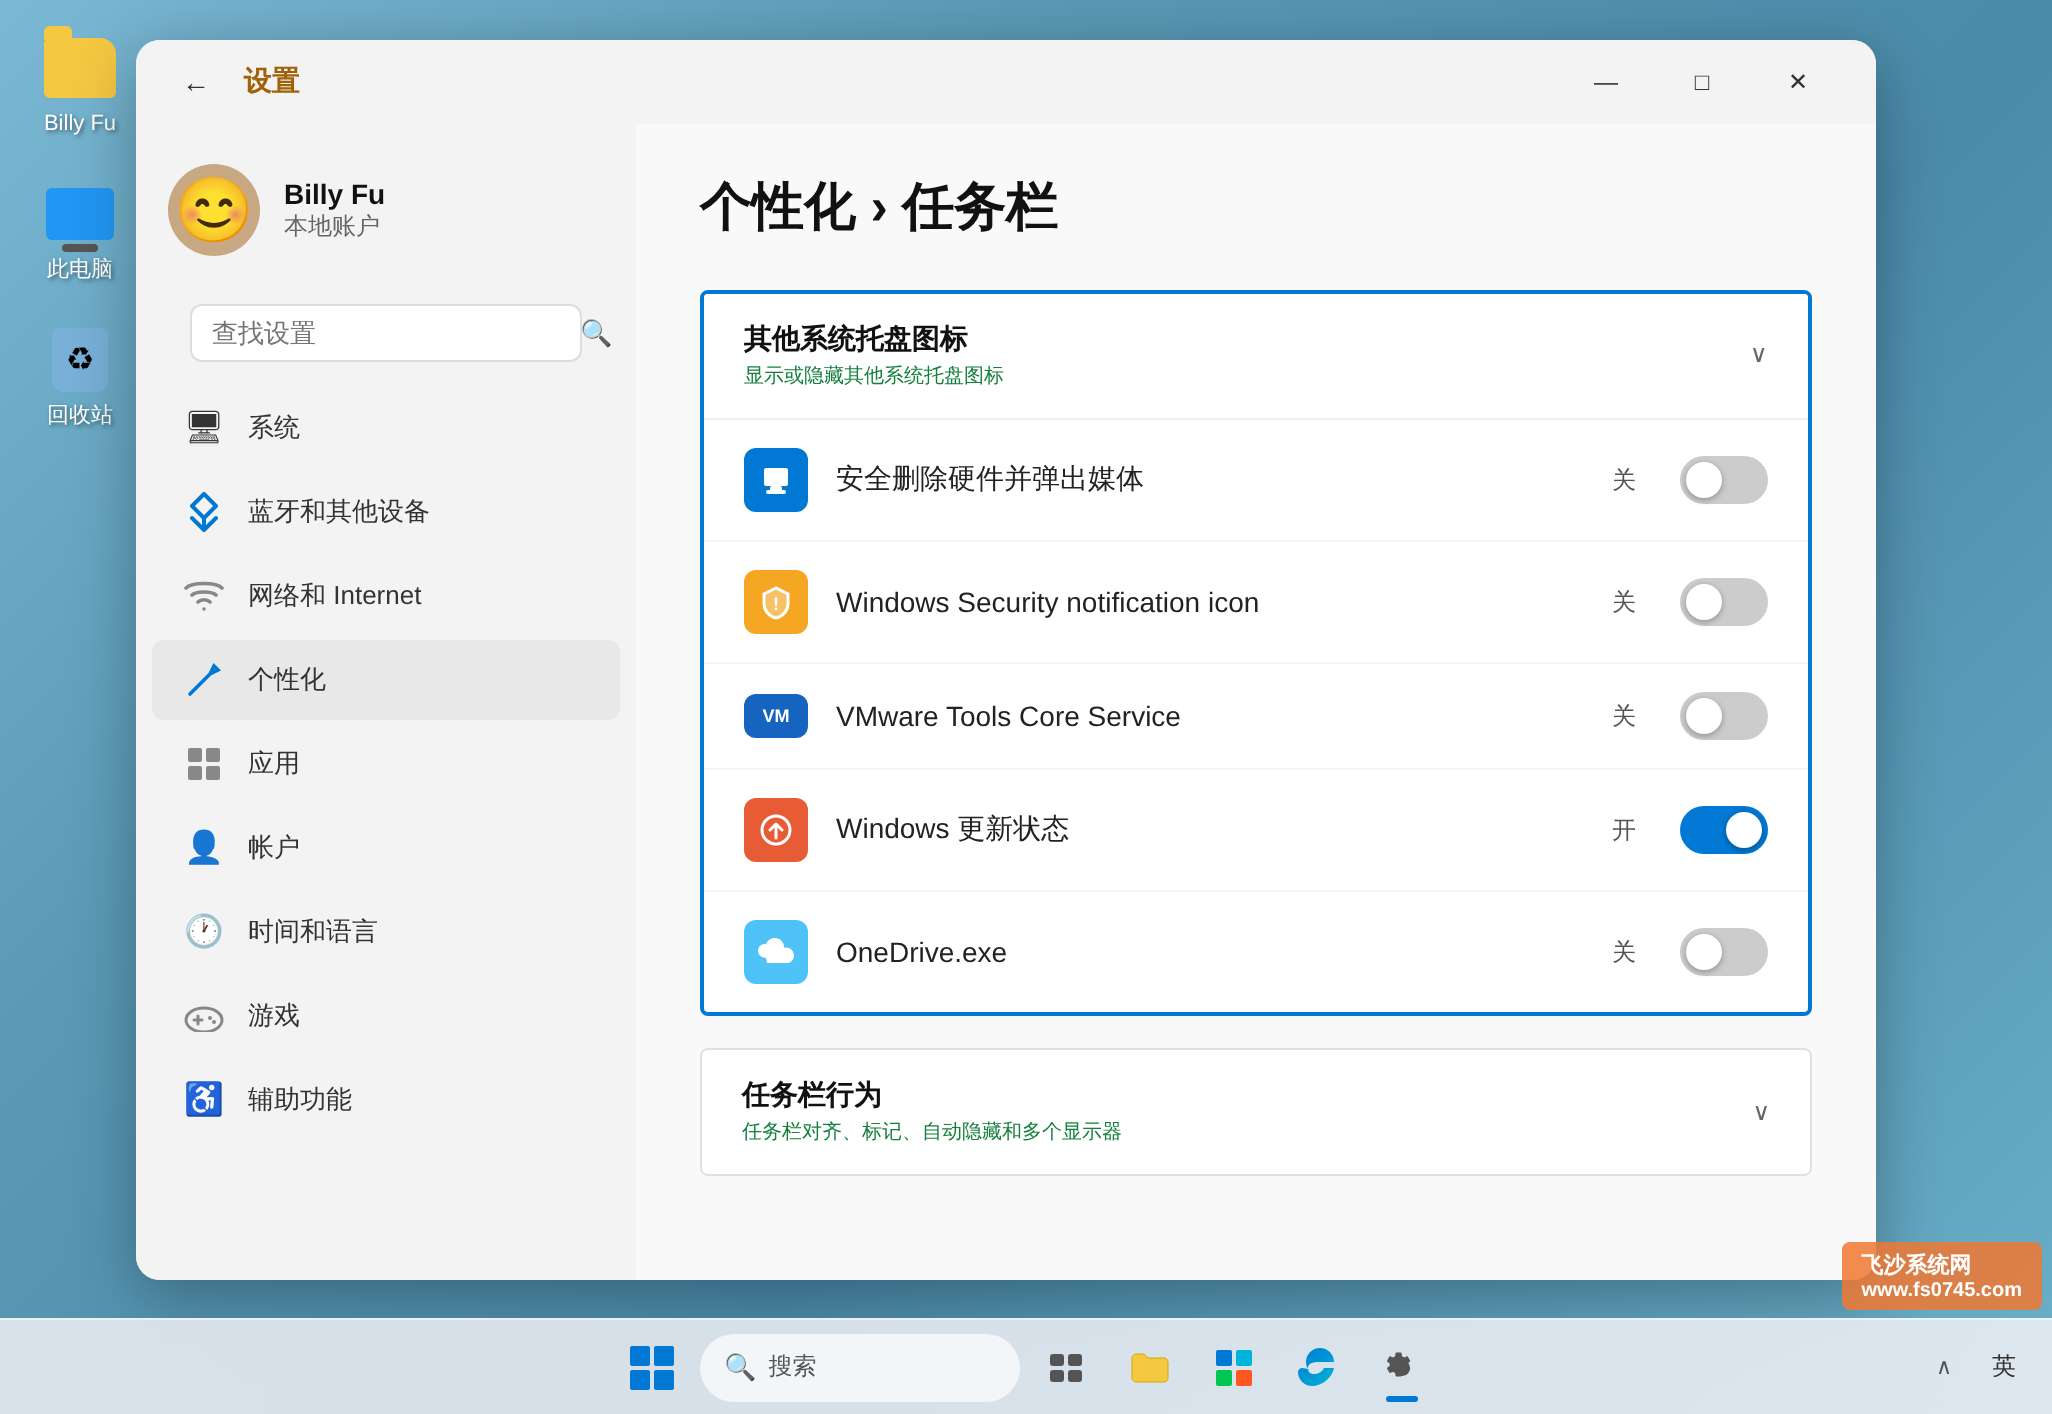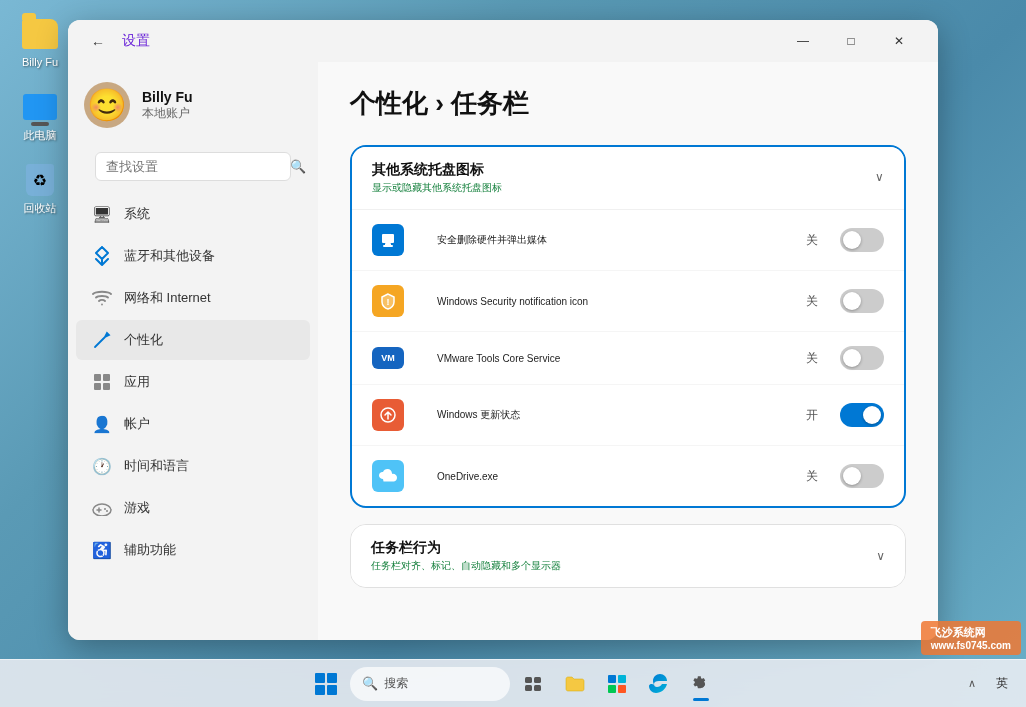--- a/index.html
+++ b/index.html
@@ -265,22 +265,22 @@
       display: flex;
       align-items: center;
       justify-content: center;
       border-radius: 50%;
       cursor: pointer;
       font-size: 14px;
       color: #333;
     }
     .title-text {
       font-size: 14px;
-      font-weight: 400;
-      color: #6d28d9;
+      font-weight: 700;
+      color: #a16207;
     }
     .window-controls {
       display: flex;
       align-items: center;
       gap: 2px;
     }
     .win-ctrl {
       width: 46px;
       height: 32px;
       display: flex;
@@ -399,21 +399,21 @@
     .page-title {
       font-size: 26px;
       font-weight: 600;
       color: #111;
       margin-bottom: 24px;
     }
 
     
     .section-card {
       background: white;
-      border-radius: 16px;
+      border-radius: 4px;
       margin-bottom: 16px;
       overflow: hidden;
       border: 2px solid #0078d4;
     }
     .section-card.no-border {
       border: 1px solid #e0e0e0;
     }
 
     .section-header {
       display: flex;
@@ -459,23 +459,22 @@
       border-radius: 6px;
       display: flex;
       align-items: center;
       justify-content: center;
       font-size: 18px;
       flex-shrink: 0;
     }
 
     .item-label {
       flex: 1;
-      font-size: 10px;
+      font-size: 14px;
       color: #222;
-      margin-left: 19px;
     }
 
     .toggle-status {
       font-size: 12px;
       color: #555;
       margin-right: 8px;
     }
 
     
     .toggle-switch {

